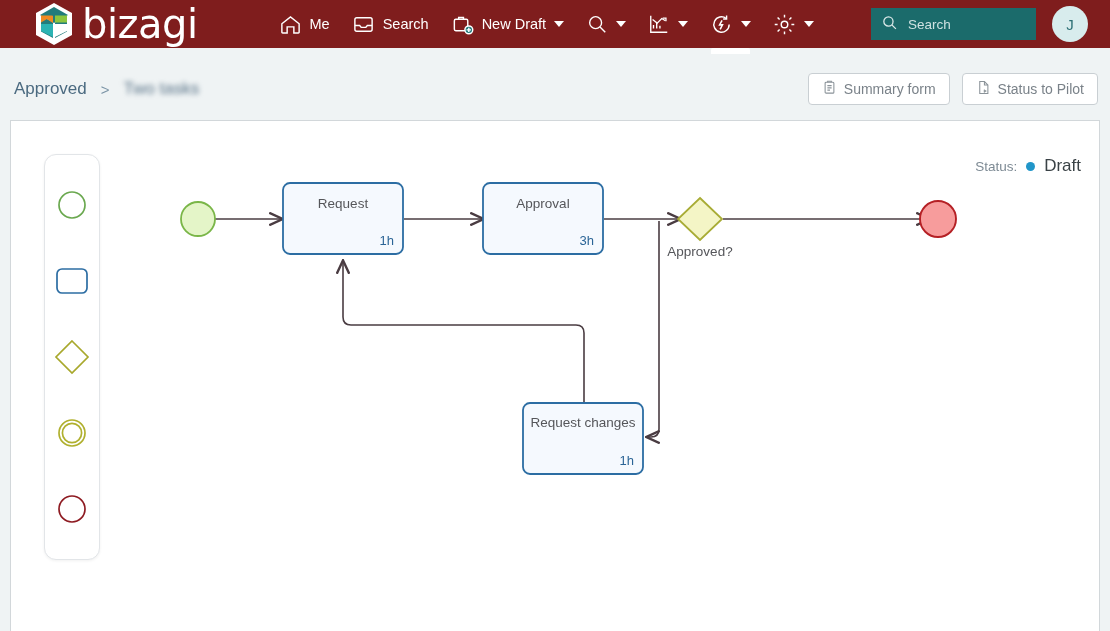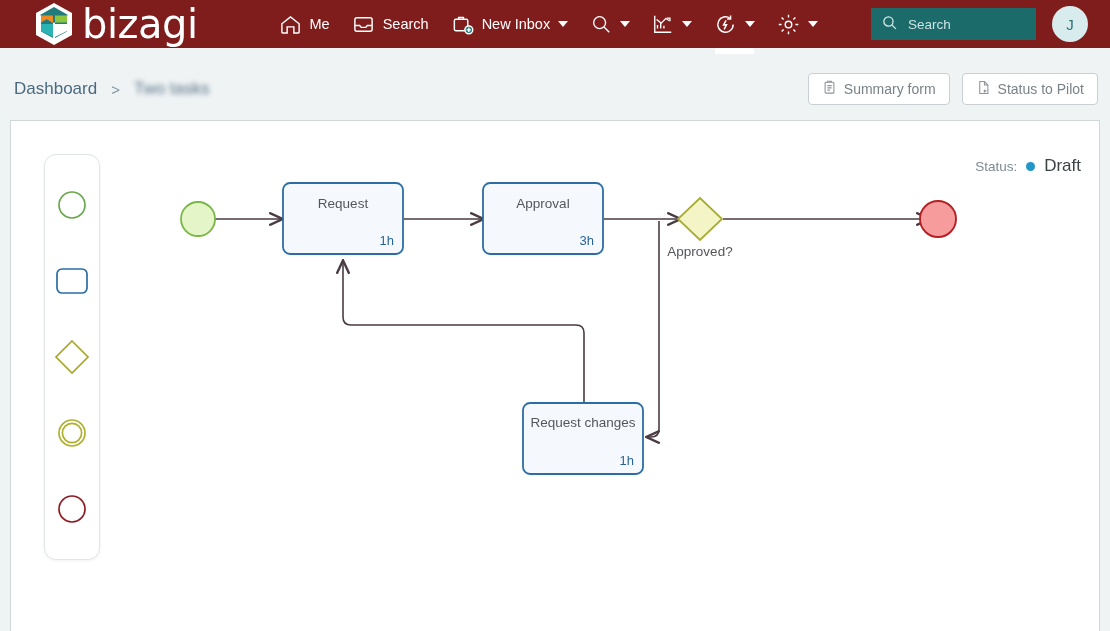--- a/index.html
+++ b/index.html
@@ -181,21 +181,21 @@
 
     <div class="nav-item">
       <span class="nav-ico">
         <svg width="23" height="23" viewBox="0 0 24 24" fill="none" stroke="#ffffff" stroke-width="1.5">
           <rect x="3.5" y="6.5" width="14" height="12" rx="1.5"></rect>
           <path d="M8 6.5V4.6h5V6.5"></path>
           <circle cx="18.6" cy="17.6" r="4.1" fill="#227c7c"></circle>
           <path d="M18.6 15.3v4.6M16.3 17.6h4.6"></path>
         </svg>
       </span>
-      <span class="nav-label">New Inbox</span>
+      <span class="nav-label">New Draft</span>
       <span class="caret"></span>
     </div>
 
     <div class="nav-item">
       <span class="nav-ico">
         <svg width="22" height="22" viewBox="0 0 24 24" fill="none" stroke="#ffffff" stroke-width="1.5">
           <circle cx="10.5" cy="10.5" r="6.5"></circle>
             <path d="M15.3 15.3 21 21"></path>
         </svg>
       </span>
@@ -248,21 +248,21 @@
       <input id="search-input" type="text" placeholder="Search" style="">
     </div>
     <div id="avatar">
       <span>J</span>
     </div>
   </div>
 </div>
 
 <div id="subbar">
   <div id="breadcrumb">
-    <span id="crumb-root">Dashboard</span>
+    <span id="crumb-root">Approved</span>
     <span id="crumb-sep">&gt;</span>
     <span id="crumb-current">Two tasks</span>
   </div>
 
   <div id="actions">
     <div class="action-btn">
       <span>
         <svg width="15" height="15" viewBox="0 0 24 24" fill="none" stroke="#8b9399" stroke-width="1.7">
           <rect x="5" y="3.5" width="14" height="17.5" rx="1.6"></rect>
           <path d="M9 3.5V2h6v1.5"></path>

